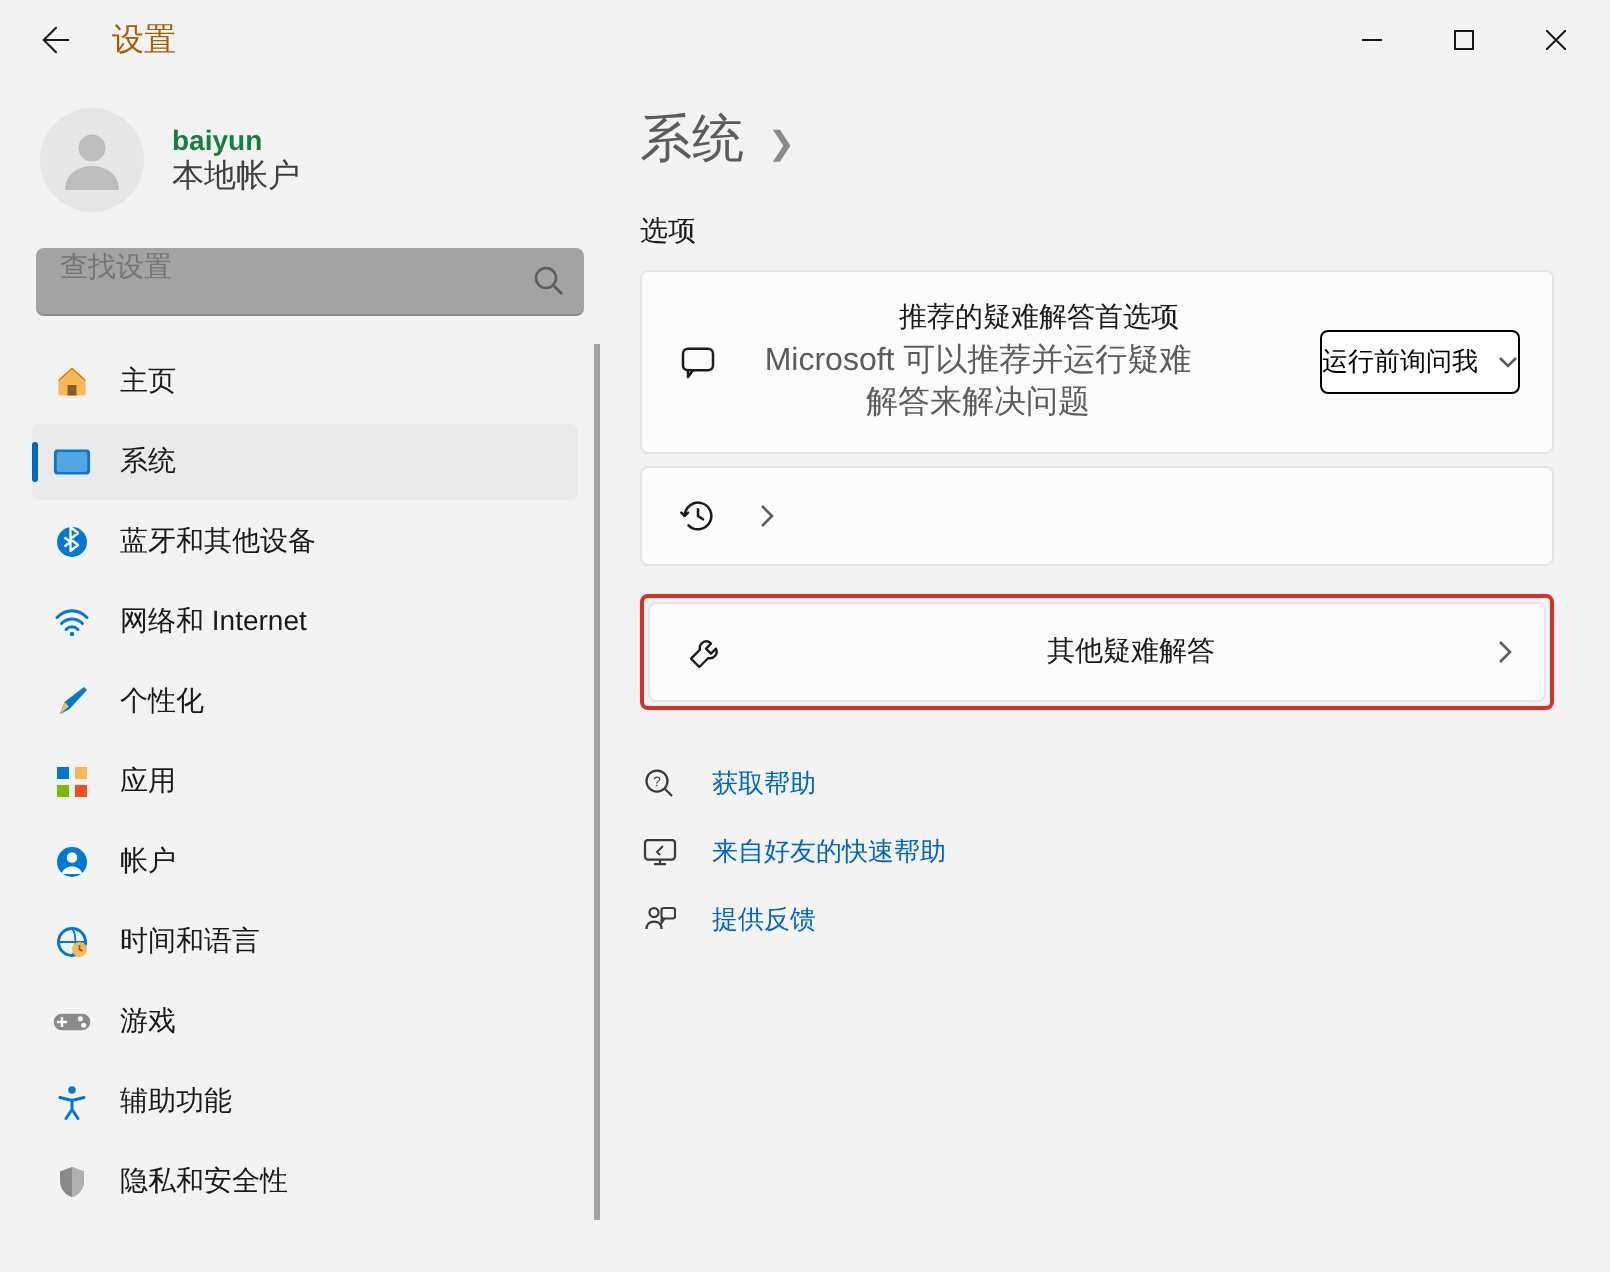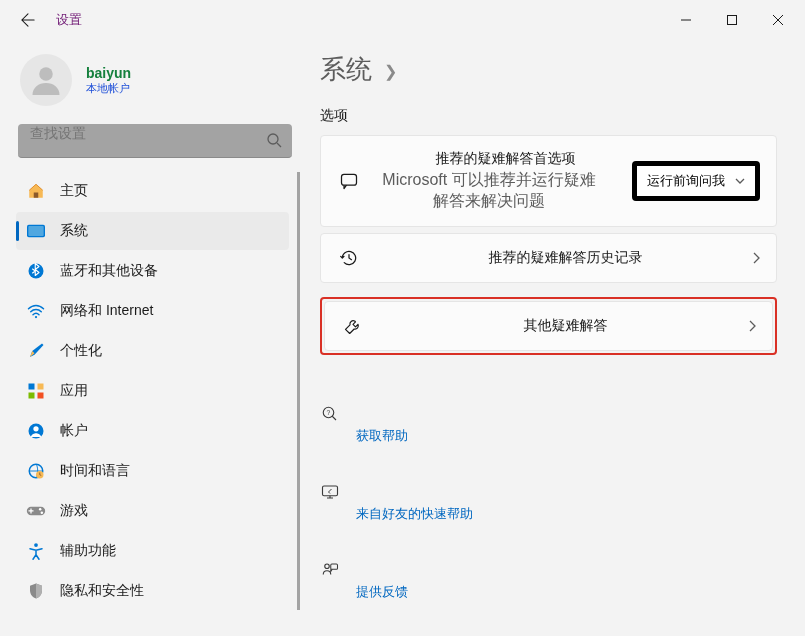--- a/index.html
+++ b/index.html
@@ -1,31 +1,31 @@
 <!DOCTYPE html>
 <html><head>
 <meta charset="utf-8">
 <style>
 * { margin: 0; padding: 0; box-sizing: border-box; font-family: "Segoe UI", "Microsoft YaHei", sans-serif; }
 body { width: 805px; height: 636px; background: #f3f3f3; overflow: hidden; }
 
 .titlebar { height: 40px; display: flex; align-items: center; padding: 0 4px; }
 .titlebar .back { width: 32px; height: 32px; display: flex; align-items: center; justify-content: center; border-radius: 4px; cursor: pointer; margin-left: 8px; }
-.titlebar .title { margin-left: 12px; font-size: 13px; color: #701a75; }
+.titlebar .title { margin-left: 12px; font-size: 16px; color: #a16207; }
 .titlebar .spacer { flex: 1; }
 .titlebar .winbtn { width: 46px; height: 32px; display: flex; align-items: center; justify-content: center; cursor: pointer; }
 
 .container { display: flex; height: calc(636px - 40px); }
 
 .sidebar { width: 300px; padding: 6px 0 0 12px; overflow-y: auto; }
 .user { display: flex; align-items: center; padding: 8px 8px 18px 8px; }
 .avatar { width: 52px; height: 52px; border-radius: 50%; background: #e6e6e6; display: flex; align-items: center; justify-content: center; }
 .user-info { margin-left: 14px; }
 .user-name { font-size: 14px; font-weight: 600; color: #15803d; }
-.user-sub { font-size: 11px; color: #1d4ed8; }
+.user-sub { font-size: 16px; color: #404040; }
 
 .search { position: relative; margin: 0 8px 14px 6px; }
 .search input { width: 100%; height: 34px; padding: 0 36px 15px 12px; border: none; border-bottom: 1px solid #8a8a8a; border-radius: 4px; background: #a3a3a3; font-size: 14px; outline: none; }
 .search .sicon { position: absolute; right: 10px; top: 8px; color: #5c5c5c; }
 
 .nav { list-style: none; border-right: 3px solid #a3a3a3; padding-right: 4px; }
 .nav li { display: flex; align-items: center; height: 38px; padding: 0 10px; margin: 2px 4px; border-radius: 4px; cursor: pointer; font-size: 14px; color: #1a1a1a; }
 .nav li.active { background: #eaeaea; position: relative; }
 .nav li.active::before { content: ""; position: absolute; left: 0px; top: 9px; bottom: 9px; width: 3px; background: #0067c0; border-radius: 2px; }
 .nav .nicon { width: 20px; height: 20px; margin-right: 14px; display: flex; align-items: center; justify-content: center; }
@@ -35,28 +35,28 @@
 .breadcrumb .bc-sys { color: #5c5c5c; cursor: pointer; }
 .breadcrumb .bc-sep { color: #8a8a8a; font-size: 16px; margin-top: 4px; }
 .section-label { font-size: 14px; color: #1a1a1a; margin-bottom: 10px; }
 
 .card { background: #fbfbfb; border: 1px solid #e5e5e5; border-radius: 4px; margin-bottom: 6px; padding: 14px 16px; display: flex; align-items: center; cursor: pointer; }
 .card .cicon { width: 24px; display: flex; justify-content: center; color: #1a1a1a; margin-right: 18px; flex-shrink: 0; }
 .card .ctext { flex: 1; text-align: center; }
 .card .ctitle { font-size: 14px; color: #1a1a1a; }
 .card .csub { font-size: 16px; color: #5c5c5c; margin-top: 2px; max-width: 220px; }
 .card .chev { color: #5c5c5c; }
-.dropdown { border: 5px solid #000000; border-radius: 4px; padding: 6px 10px; display: flex; align-items: center; gap: 10px; font-size: 13px; background: #fff; cursor: pointer; }
+.dropdown { border: 1px solid #000000; border-radius: 4px; padding: 6px 0; display: flex; align-items: center; gap: 10px; font-size: 13px; background: #fff; cursor: pointer; }
 .highlight { border: 2px solid #d93025; border-radius: 4px; padding: 2px; margin: 14px 0 17px 0; }
 .highlight .card { margin: 0; }
 
 .links { margin-top: 28px; }
 .link-row { display: flex; align-items: center; gap: 16px; margin-bottom: 16px; cursor: pointer; }
 .link-row .licon { width: 20px; color: #3a3a3a; display: flex; justify-content: center; }
-.link-row .ltext { font-size: 13px; color: #0067c0; margin-top: 44px; }
+.link-row .ltext { font-size: 13px; color: #0067c0; }
 
 svg { display: block; }
 </style>
 </head>
 <body>
 
 <div class="titlebar">
   <div class="back">
     <svg width="14" height="14" viewBox="0 0 16 16">
         <path d="M8 1 1 8l7 7M1 8h14" stroke="#1a1a1a" stroke-width="1.2" fill="none" stroke-linecap="round"></path>
@@ -244,23 +244,20 @@
       </div>
     </div>
 
     <div class="card">
       <span class="cicon">
         <svg width="20" height="20" viewBox="0 0 24 24">
             <path d="M4 12a8 8 0 1 1 2.3 5.6M4 12l-2-2m2 2l2-2" stroke="#1a1a1a" stroke-width="1.5" fill="none" stroke-linecap="round"></path>
             <path d="M12 8v4l3 2" stroke="#1a1a1a" stroke-width="1.5" fill="none" stroke-linecap="round"></path>
           </svg>
       </span>
-      <div class="ctext">
-        <div class="ctitle">推荐的疑难解答历史记录</div>
-      </div>
       <span class="chev">
         <svg width="8" height="12" viewBox="0 0 8 12">
             <path d="M2 1l5 5-5 5" stroke="#5c5c5c" stroke-width="1.3" fill="none"></path>
           </svg>
       </span>
     </div>
 
     <div class="highlight">
       <div class="card">
         <span class="cicon">

